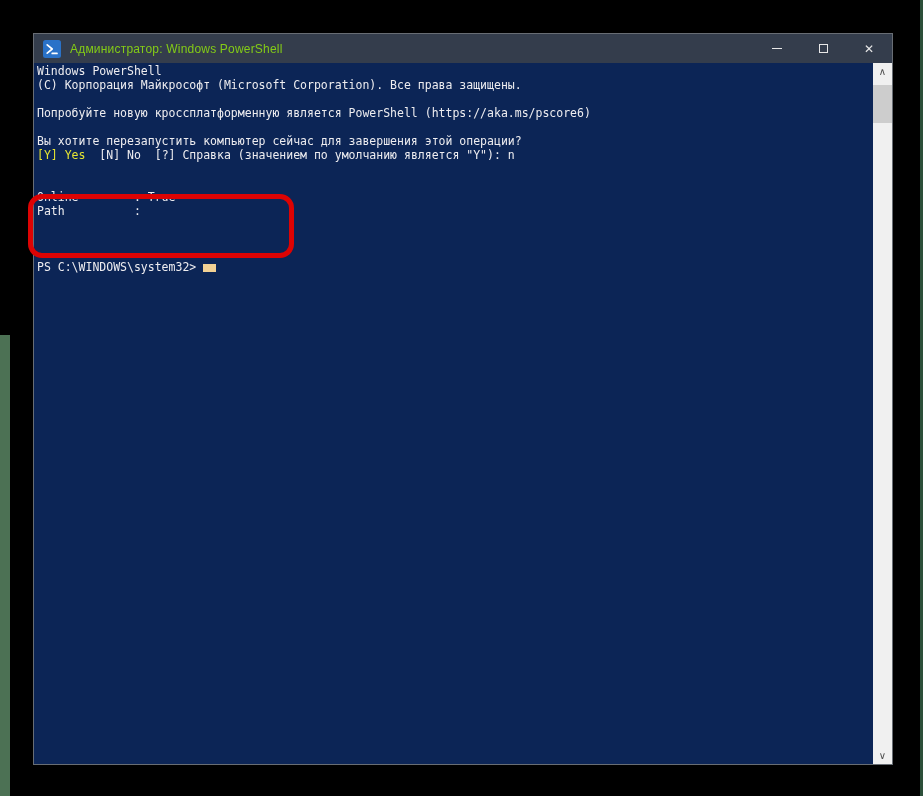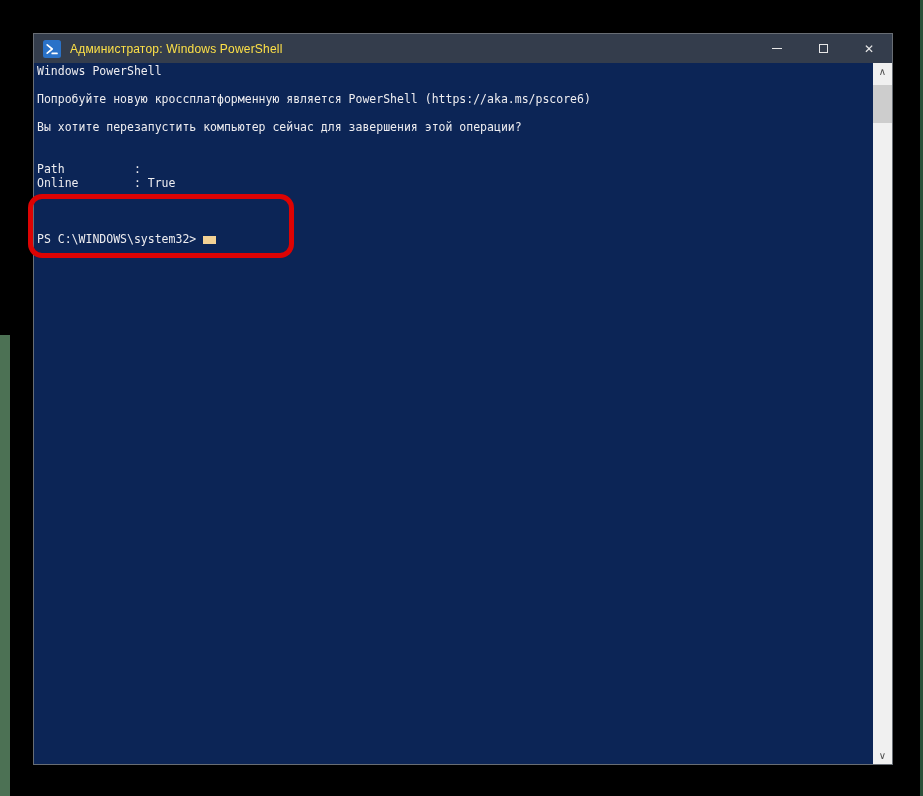--- a/index.html
+++ b/index.html
@@ -9,21 +9,21 @@
   
   .edge-left  { position:absolute; left:0; top:335px; width:10px; height:461px; background:#4c7154; }
   .edge-right { position:absolute; right:0; top:0; width:3px; height:796px; background:#2c4f39; }
 
   
   .window { position:absolute; left:33px; top:33px; width:860px; height:732px;
             border:1px solid var(--window-border,#686d74); display:flex; flex-direction:column; }
 
   .titlebar { height:29px; background:var(--titlebar-bg,#343d4c); display:flex; align-items:center; flex:0 0 29px; }
   .ps-icon { width:18px; height:18px; margin-left:9px; flex:0 0 18px; }
-  .title-text { color:#fde047; font-size:12px; margin-left:9px; white-space:nowrap; letter-spacing:.2px; }
+  .title-text { color:#84cc16; font-size:12px; margin-left:9px; white-space:nowrap; letter-spacing:.2px; }
   .tb-spacer { flex:1; }
   .tb-btn { width:46px; height:29px; display:flex; align-items:center; justify-content:center; color:#e8e8e8; }
   .glyph-min { display:block; width:10px; border-top:1px solid #e8e8e8; }
   .glyph-max { display:block; width:9px; height:9px; border:1px solid #e8e8e8; }
   .glyph-close { font-size:12px; line-height:1; }
 
   .win-body { flex:1; display:flex; min-height:0;border-radius:32px; }
 
   
   .console { flex:1; background:var(--console-bg,#0c2556); padding:1px 0 0 3px; overflow:hidden;
@@ -70,28 +70,30 @@
     </div>
     <div class="tb-btn">
       <span class="glyph-close">✕</span>
     </div>
   </div>
 
   <div class="win-body">
 
     <div class="console">
       <div class="cline"><span>Windows PowerShell</span></div>
+      <div class="cline"><span>(C) Корпорация Майкрософт (Microsoft Corporation). Все права защищены.</span></div>
       <div class="cline"></div>
       <div class="cline"><span>Попробуйте новую кроссплатформенную является PowerShell (https://aka.ms/pscore6)</span></div>
       <div class="cline"></div>
       <div class="cline"><span>Вы хотите перезапустить компьютер сейчас для завершения этой операции?</span></div>
+      <div class="cline"><span class="c-yellow">[Y] Yes</span><span>  [N] No  [?] Справка (значением по умолчанию является "Y"): n</span></div>
       <div class="cline"></div>
       <div class="cline"></div>
+      <div class="cline"><span>Online        : True</span></div>
       <div class="cline"><span>Path          :</span></div>
-      <div class="cline"><span>Online        : True</span></div>
       <div class="cline"></div>
       <div class="cline"></div>
       <div class="cline"></div>
       <div class="cline"><span>PS C:\WINDOWS\system32&gt; </span><span class="cursor"></span></div>
     </div>
 
     <div class="scrollbar">
       <div class="sb-btn sb-up">
           <span>∧</span>
         </div>

